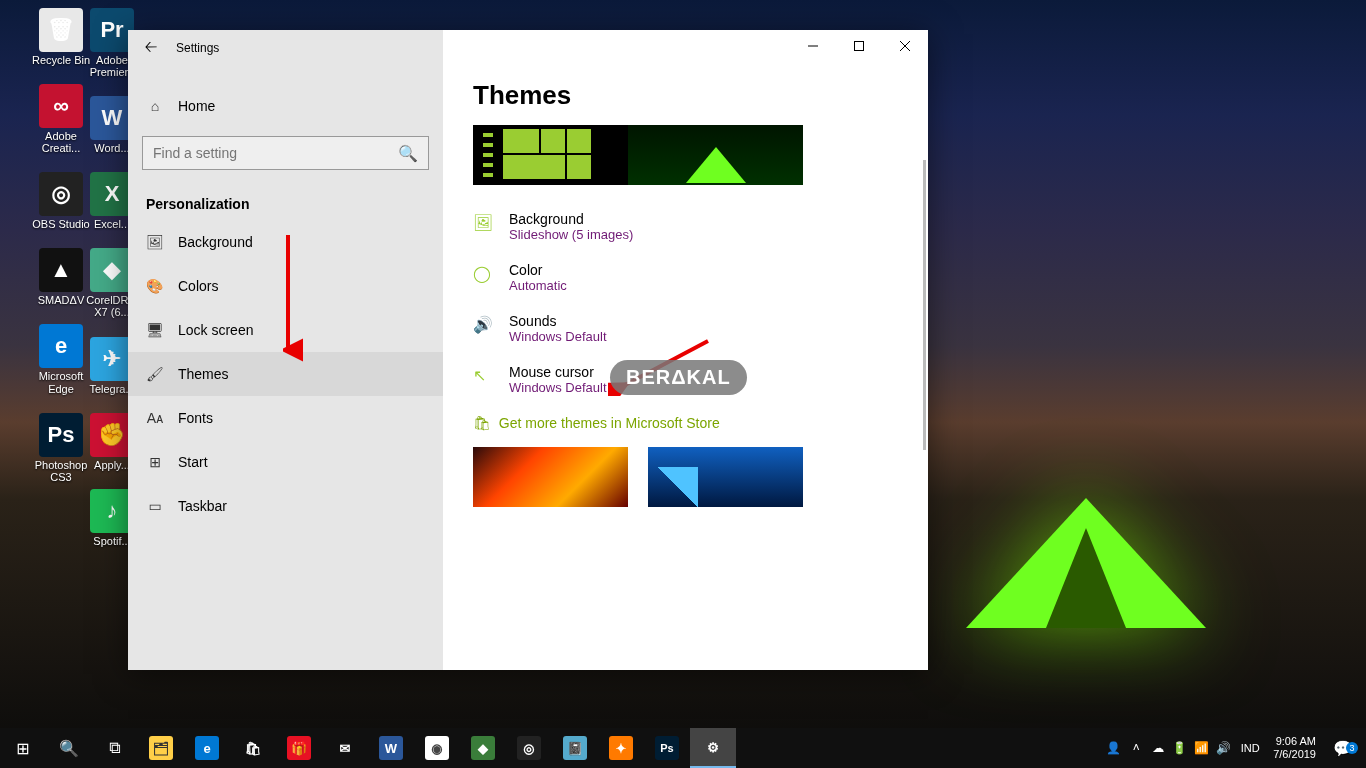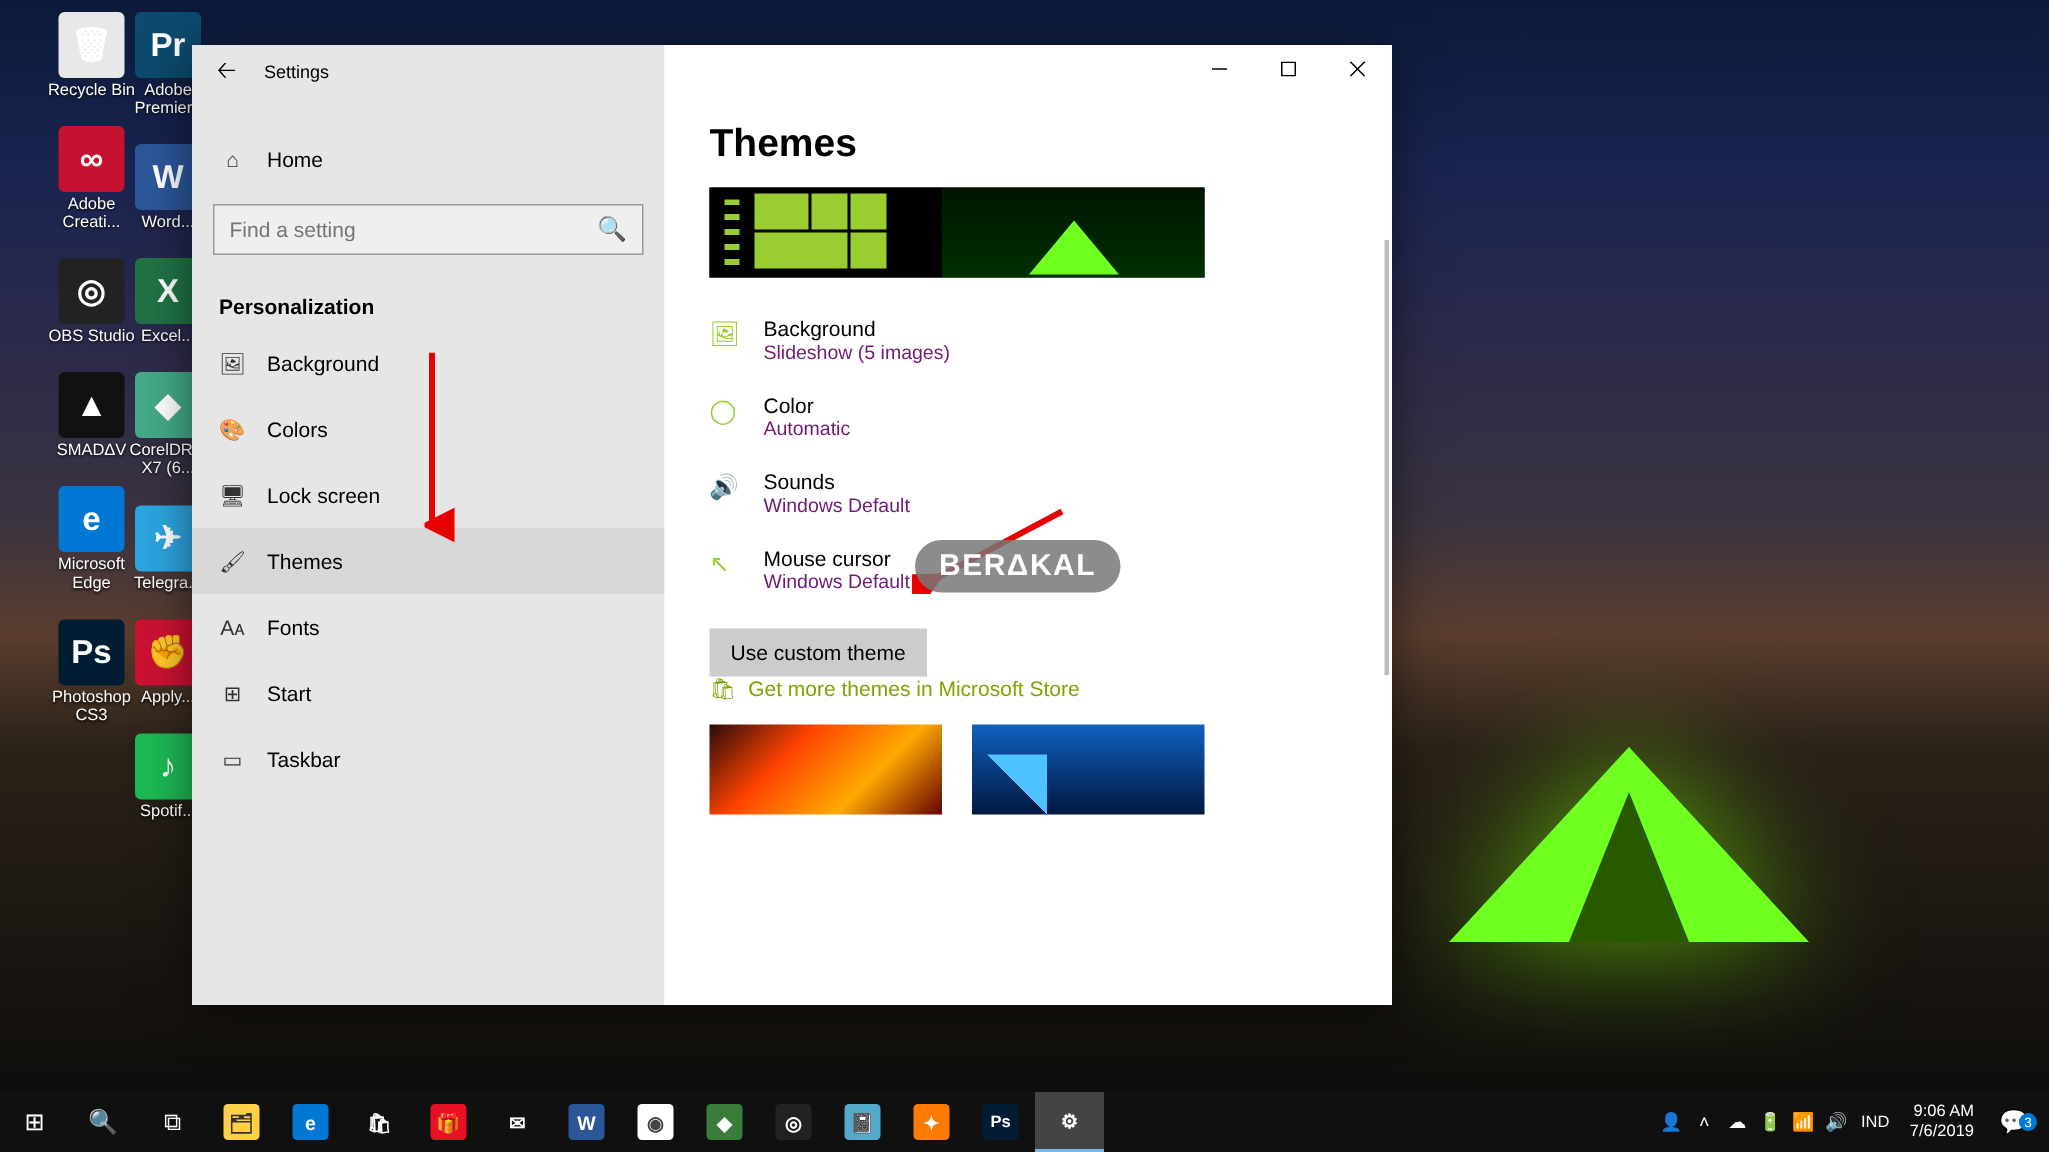--- a/index.html
+++ b/index.html
@@ -273,21 +273,20 @@
         </div>
       </div>
       <div class="theme-row">
         <div class="ticon">↖</div>
         <div class="tr-text">
           <div class="tr-title">Mouse cursor</div>
           <div class="tr-sub">Windows Default</div>
         </div>
       </div>
 
-      <button class="custom-btn">Use custom theme</button>
 
       <div class="store-link">
         <span>🛍</span>
         <span>Get more themes in Microsoft Store</span>
       </div>
       <div class="theme-thumbs">
         <div class="thumb a"></div>
         <div class="thumb b"></div>
       </div>
     </div>

